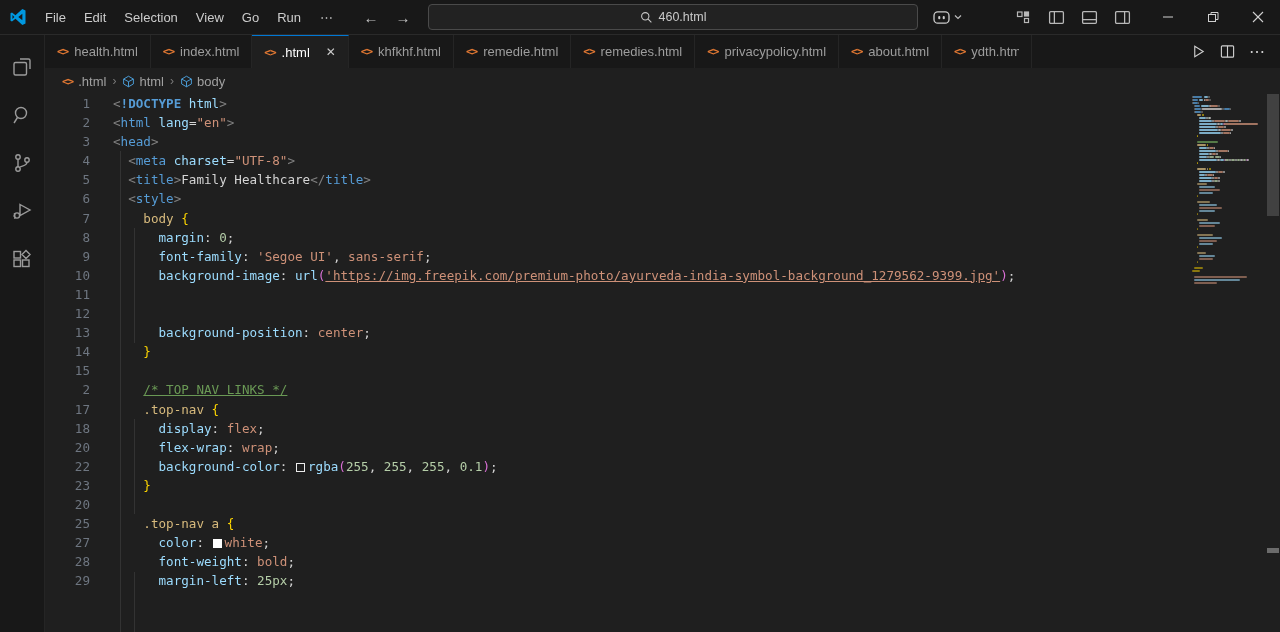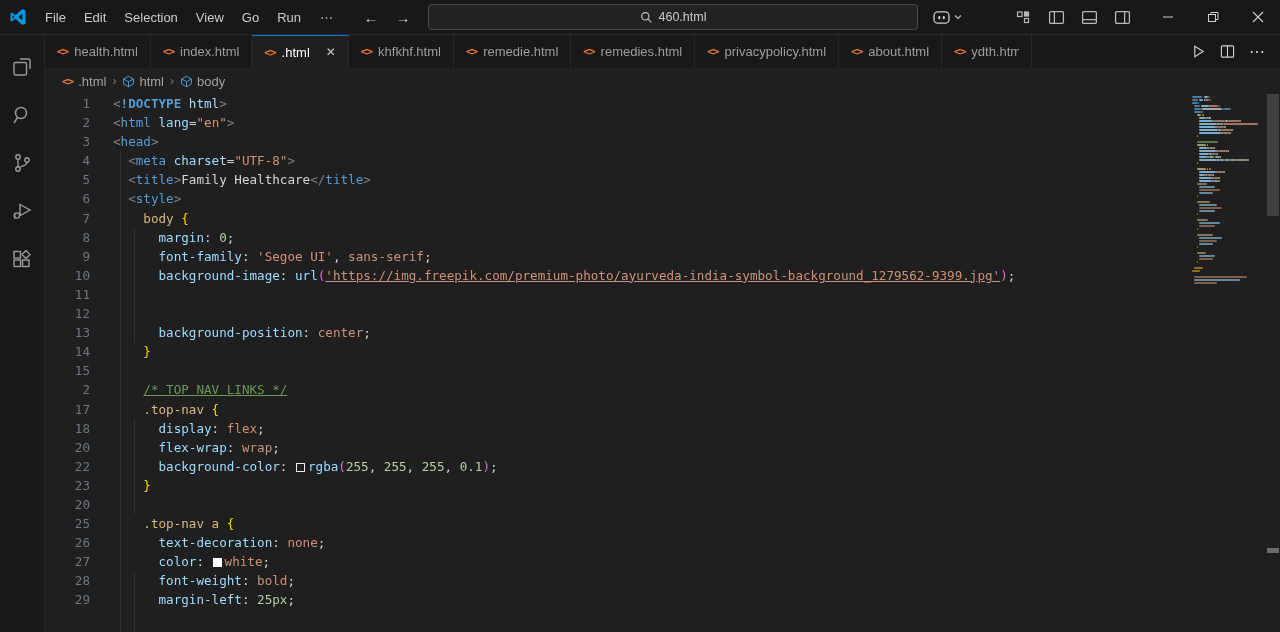--- a/index.html
+++ b/index.html
@@ -282,21 +282,20 @@
           <div class="code-line"><span class="ln">14</span><span class="lc"><span class="tok-ws">    </span><span class="tok-b1">}</span></span></div>
           <div class="code-line"><span class="ln">15</span><span class="lc"></span></div>
           <div class="code-line"><span class="ln">2</span><span class="lc"><span class="tok-ws">    </span><span class="tok-co">/* TOP NAV LINKS */</span></span></div>
           <div class="code-line"><span class="ln">17</span><span class="lc"><span class="tok-ws">    </span><span class="tok-se">.top-nav</span><span class="tok-ws"> </span><span class="tok-b1">{</span></span></div>
           <div class="code-line"><span class="ln">18</span><span class="lc"><span class="tok-ws">      </span><span class="tok-pr">display</span><span class="tok-op">: </span><span class="tok-va">flex</span><span class="tok-op">;</span></span></div>
           <div class="code-line"><span class="ln">20</span><span class="lc"><span class="tok-ws">      </span><span class="tok-pr">flex-wrap</span><span class="tok-op">: </span><span class="tok-va">wrap</span><span class="tok-op">;</span></span></div>
           <div class="code-line"><span class="ln">22</span><span class="lc"><span class="tok-ws">      </span><span class="tok-pr">background-color</span><span class="tok-op">: </span><span class="tok-swe"></span><span class="tok-fn">rgba</span><span class="tok-b2">(</span><span class="tok-nu">255</span><span class="tok-op">, </span><span class="tok-nu">255</span><span class="tok-op">, </span><span class="tok-nu">255</span><span class="tok-op">, </span><span class="tok-nu">0.1</span><span class="tok-b2">)</span><span class="tok-op">;</span></span></div>
           <div class="code-line"><span class="ln">23</span><span class="lc"><span class="tok-ws">    </span><span class="tok-b1">}</span></span></div>
           <div class="code-line"><span class="ln">20</span><span class="lc"></span></div>
           <div class="code-line"><span class="ln">25</span><span class="lc"><span class="tok-ws">    </span><span class="tok-se">.top-nav</span><span class="tok-ws"> </span><span class="tok-se">a</span><span class="tok-ws"> </span><span class="tok-b1">{</span></span></div>
-          <div class="code-line"><span class="ln">26</span><span class="lc"><span class="tok-ws">      </span><span class="tok-pr">text-decoration</span><span class="tok-op">: </span><span class="tok-va">none</span><span class="tok-op">;</span></span></div>
           <div class="code-line"><span class="ln">27</span><span class="lc"><span class="tok-ws">      </span><span class="tok-pr">color</span><span class="tok-op">: </span><span class="tok-sw"></span><span class="tok-va">white</span><span class="tok-op">;</span></span></div>
           <div class="code-line"><span class="ln">28</span><span class="lc"><span class="tok-ws">      </span><span class="tok-pr">font-weight</span><span class="tok-op">: </span><span class="tok-va">bold</span><span class="tok-op">;</span></span></div>
           <div class="code-line"><span class="ln">29</span><span class="lc"><span class="tok-ws">      </span><span class="tok-pr">margin-left</span><span class="tok-op">: </span><span class="tok-nu">25px</span><span class="tok-op">;</span></span></div>
         </div>
       <div class="guide" style="left:75px;top:57px;height:481px;"></div>
       <div class="guide" style="left:89px;top:134px;height:115px;"></div>
       <div class="guide" style="left:89px;top:325px;height:95px;"></div>
       <div class="guide" style="left:89px;top:478px;height:60px;"></div>
       <div class="minimap" id="minimap">
           <div class="mm-row" style="top: 2px; left: 2px; width: 1.5px; background: rgb(128, 128, 128);"></div>

